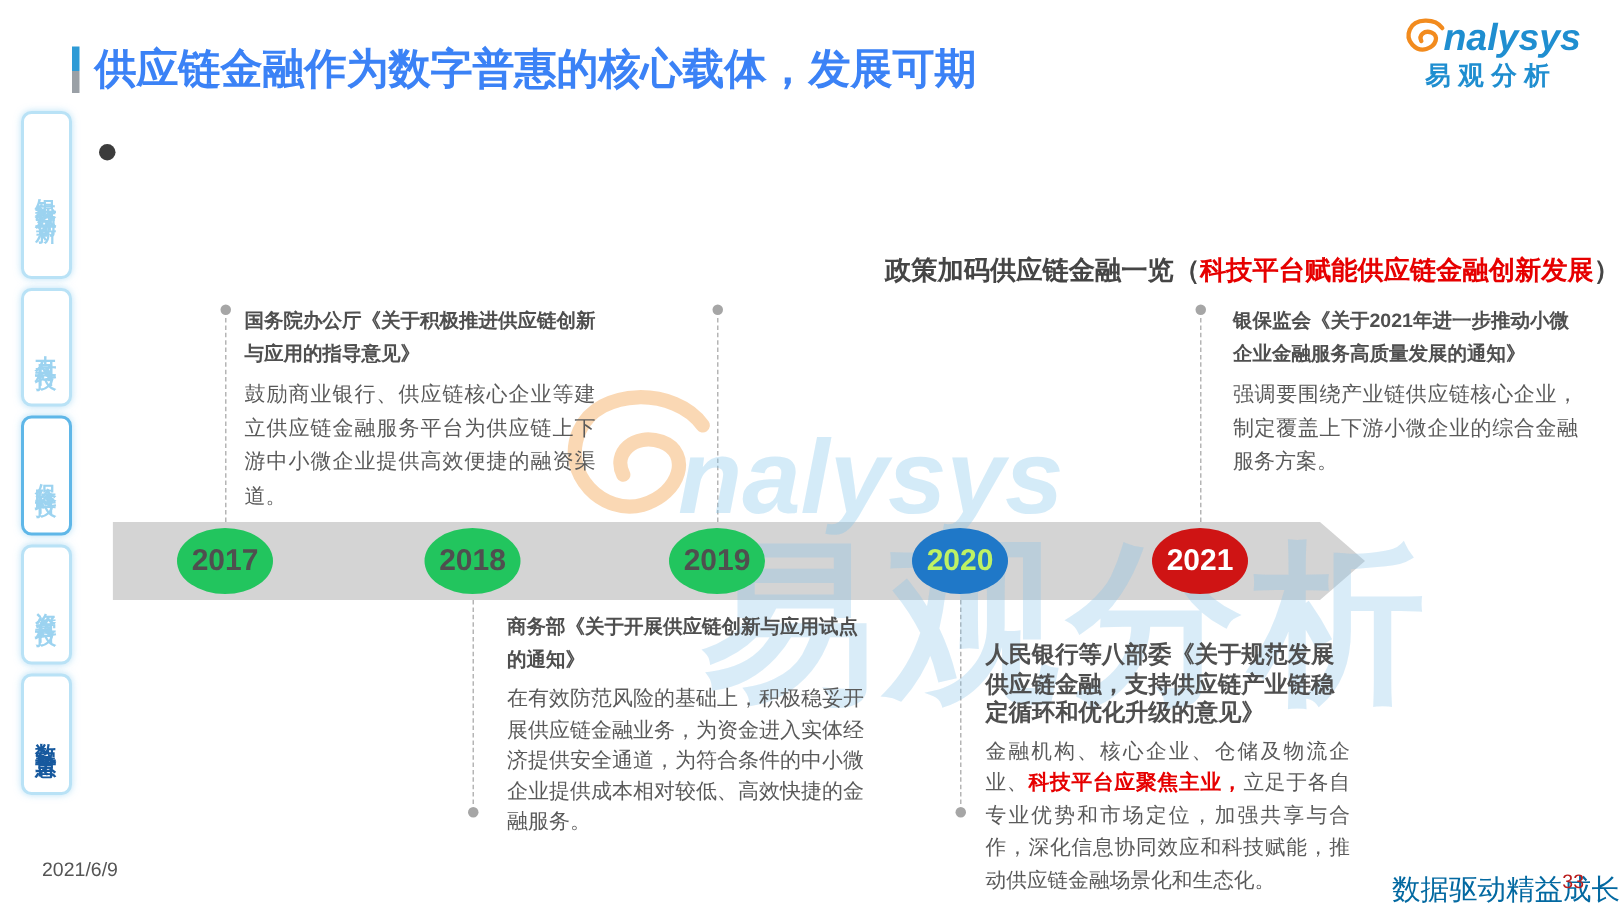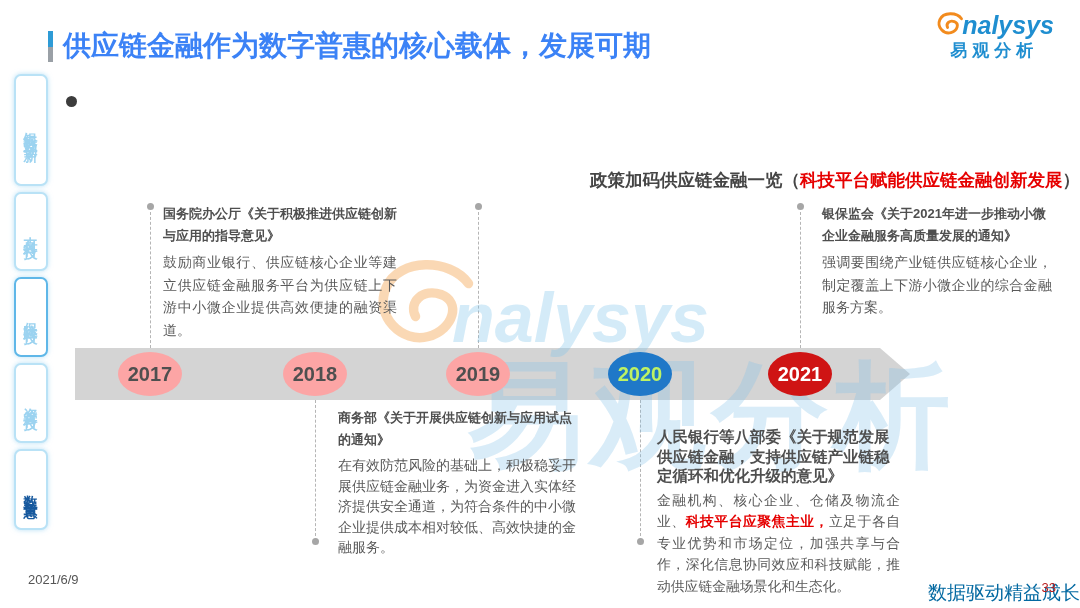--- a/index.html
+++ b/index.html
@@ -40,21 +40,21 @@
   .wm{position:absolute;z-index:2;pointer-events:none;}
   .wm-en{left:452px;top:278px;font-size:70px;font-weight:bold;font-style:italic;color:rgba(130,195,235,.34);}
   .wm-cn{left:468px;top:338px;font-size:116px;font-weight:bold;letter-spacing:6px;color:rgba(128,192,232,.30);}
   .wm-swirl{left:366px;top:258px;opacity:.33;}
 
   
   .band{position:absolute;left:75px;top:348px;width:835px;height:52px;background:#d4d4d4;z-index:1;
         clip-path:polygon(0 0,calc(100% - 30px) 0,100% 50%,calc(100% - 30px) 100%,0 100%);}
   .year{position:absolute;top:352px;width:64px;height:44px;border-radius:50%;display:flex;
         align-items:center;justify-content:center;font-weight:bold;font-size:20px;z-index:3;
-        background:#fca5a5;color:#4f4f4f;}
+        background:#22c55e;color:#4f4f4f;}
   .y2017{left:118px;} .y2018{left:283px;} .y2019{left:446px;}
   .y2020{left:608px;background:#1f78c8;color:#bef264;}
   .y2021{left:768px;background:#cf1414;color:#fff;}
 
   .conn-dot{position:absolute;width:7px;height:7px;border-radius:50%;background:#a6a6a6;z-index:2;}
   .conn-line{position:absolute;width:0;border-left:1px dashed #b5b5b5;z-index:1;}
   .d-a1{left:147px;top:203px;} .l-a1{left:150px;top:212px;height:136px;}
   .d-a2{left:475px;top:203px;} .l-a2{left:478px;top:212px;height:136px;}
   .d-a3{left:797px;top:203px;} .l-a3{left:800px;top:212px;height:136px;}
   .l-b1{left:315px;top:400px;height:136px;} .d-b1{left:312px;top:538px;}

